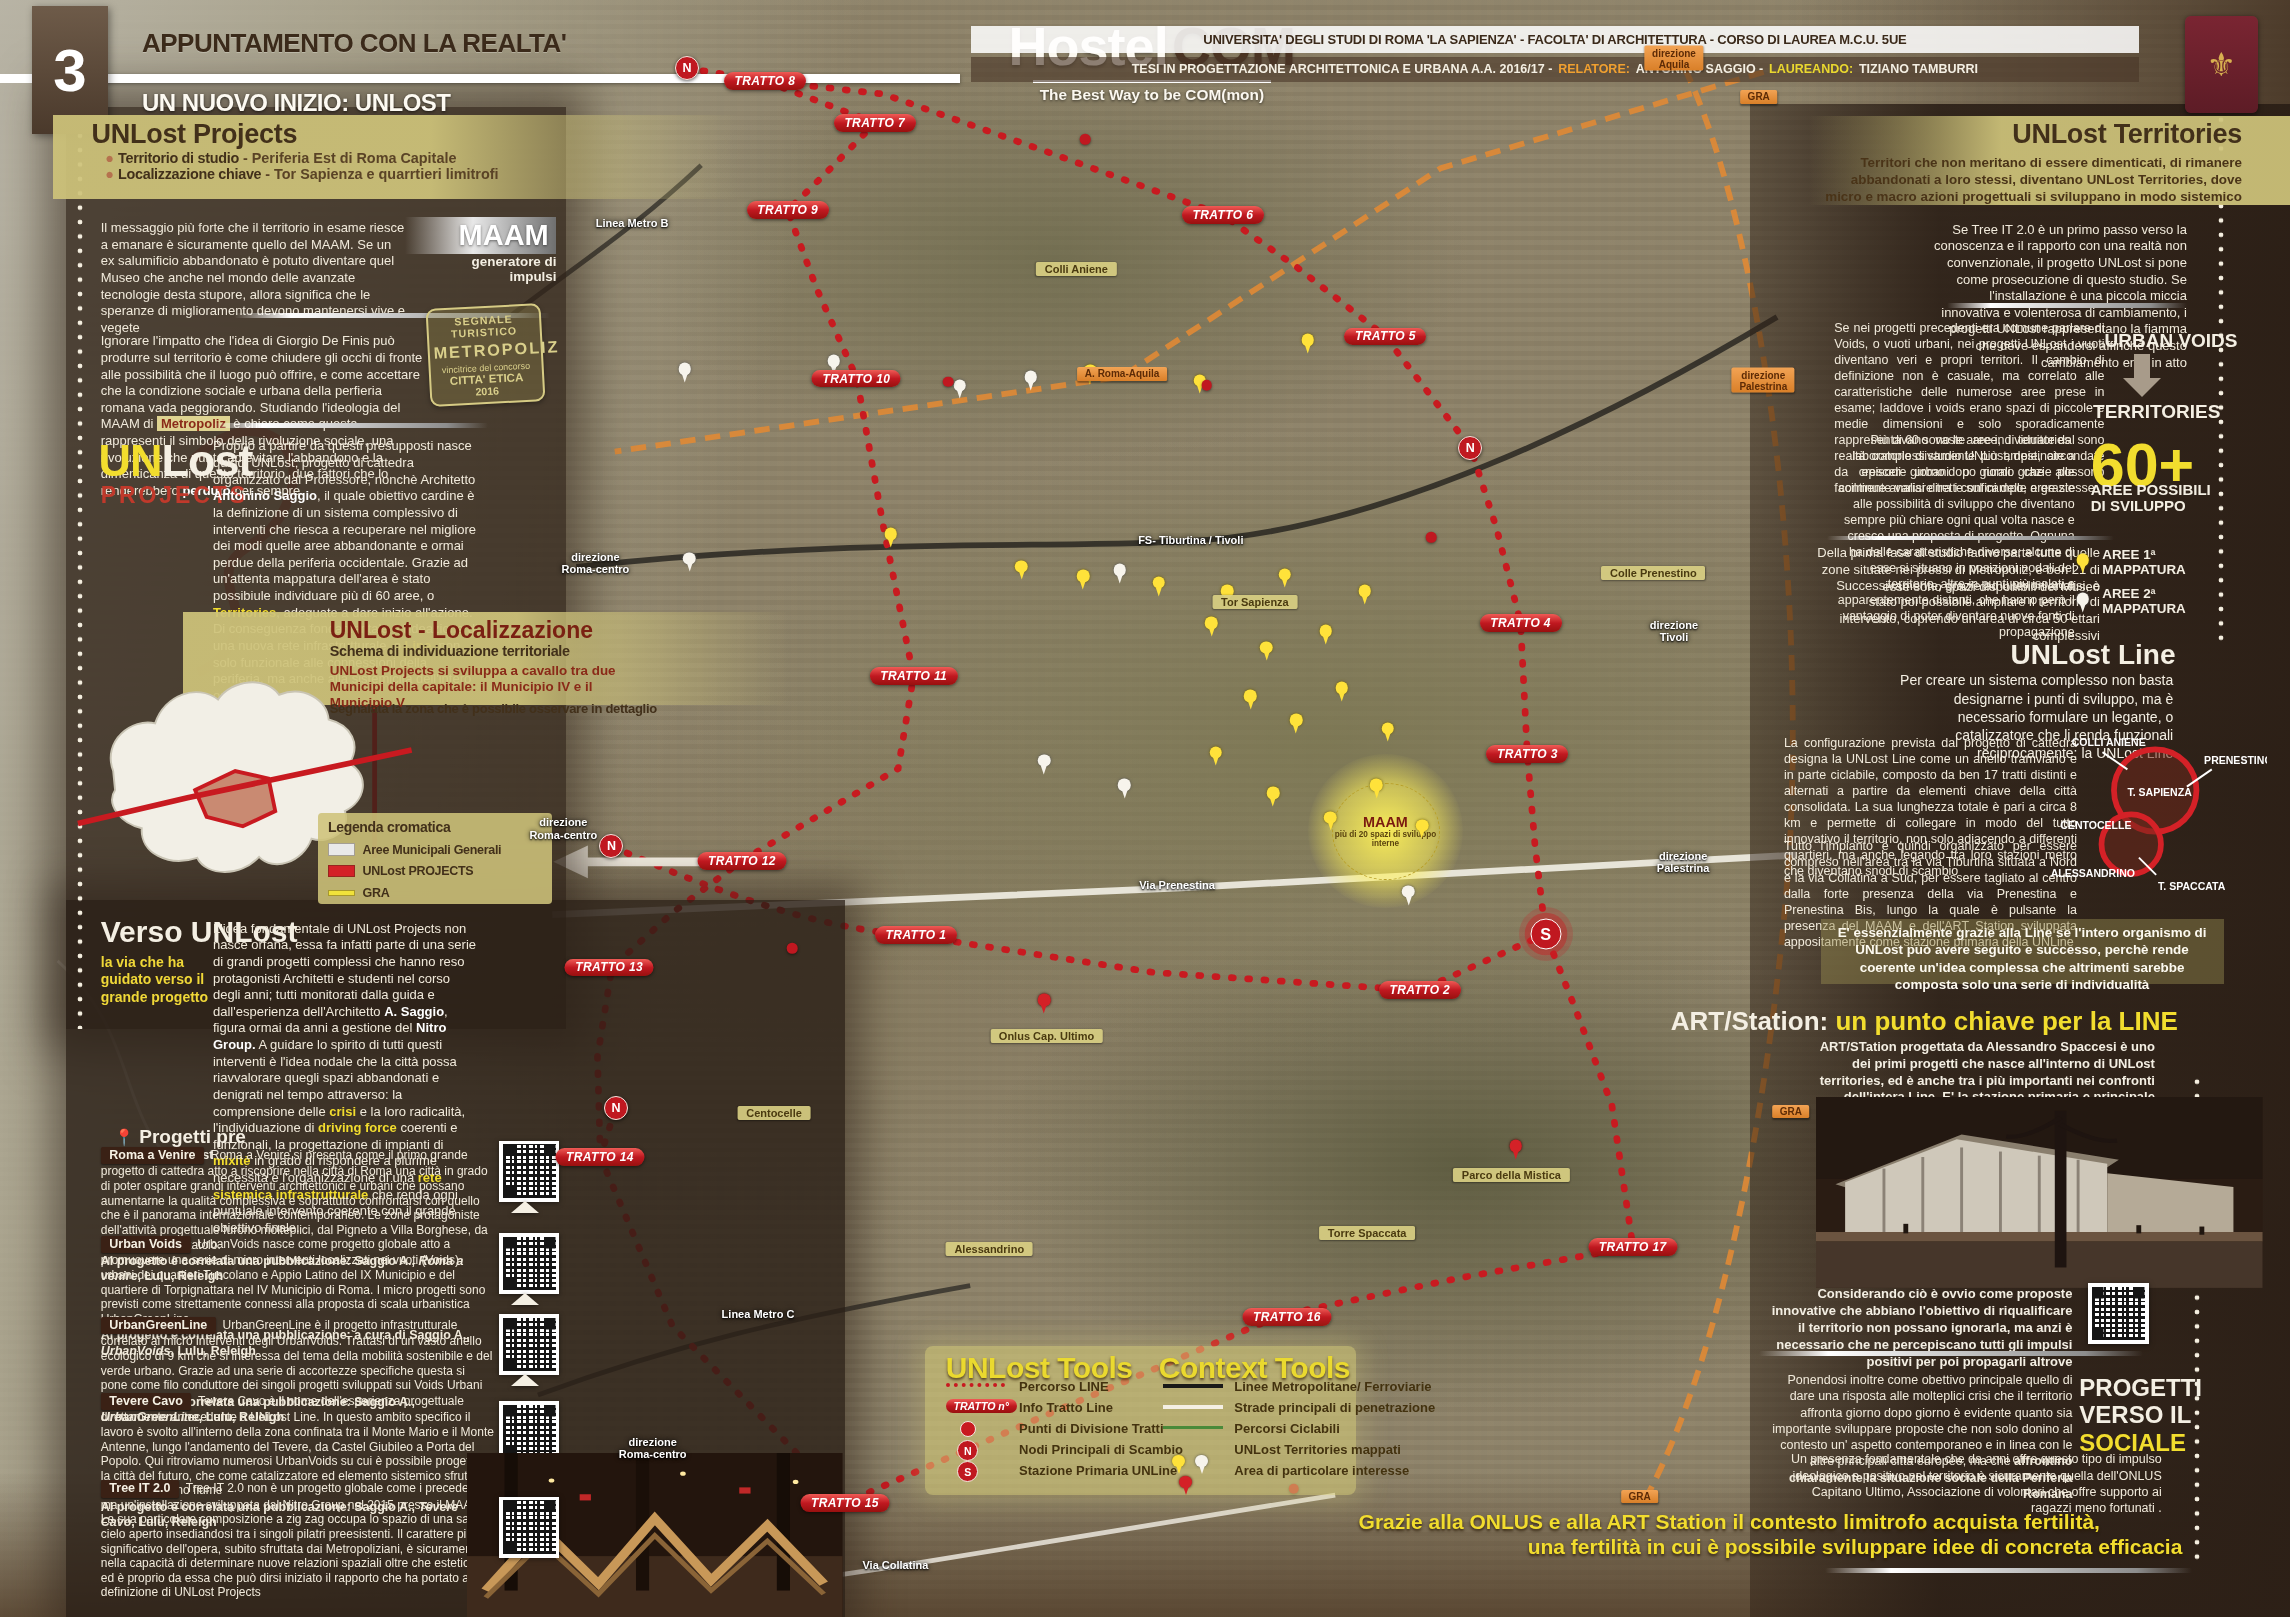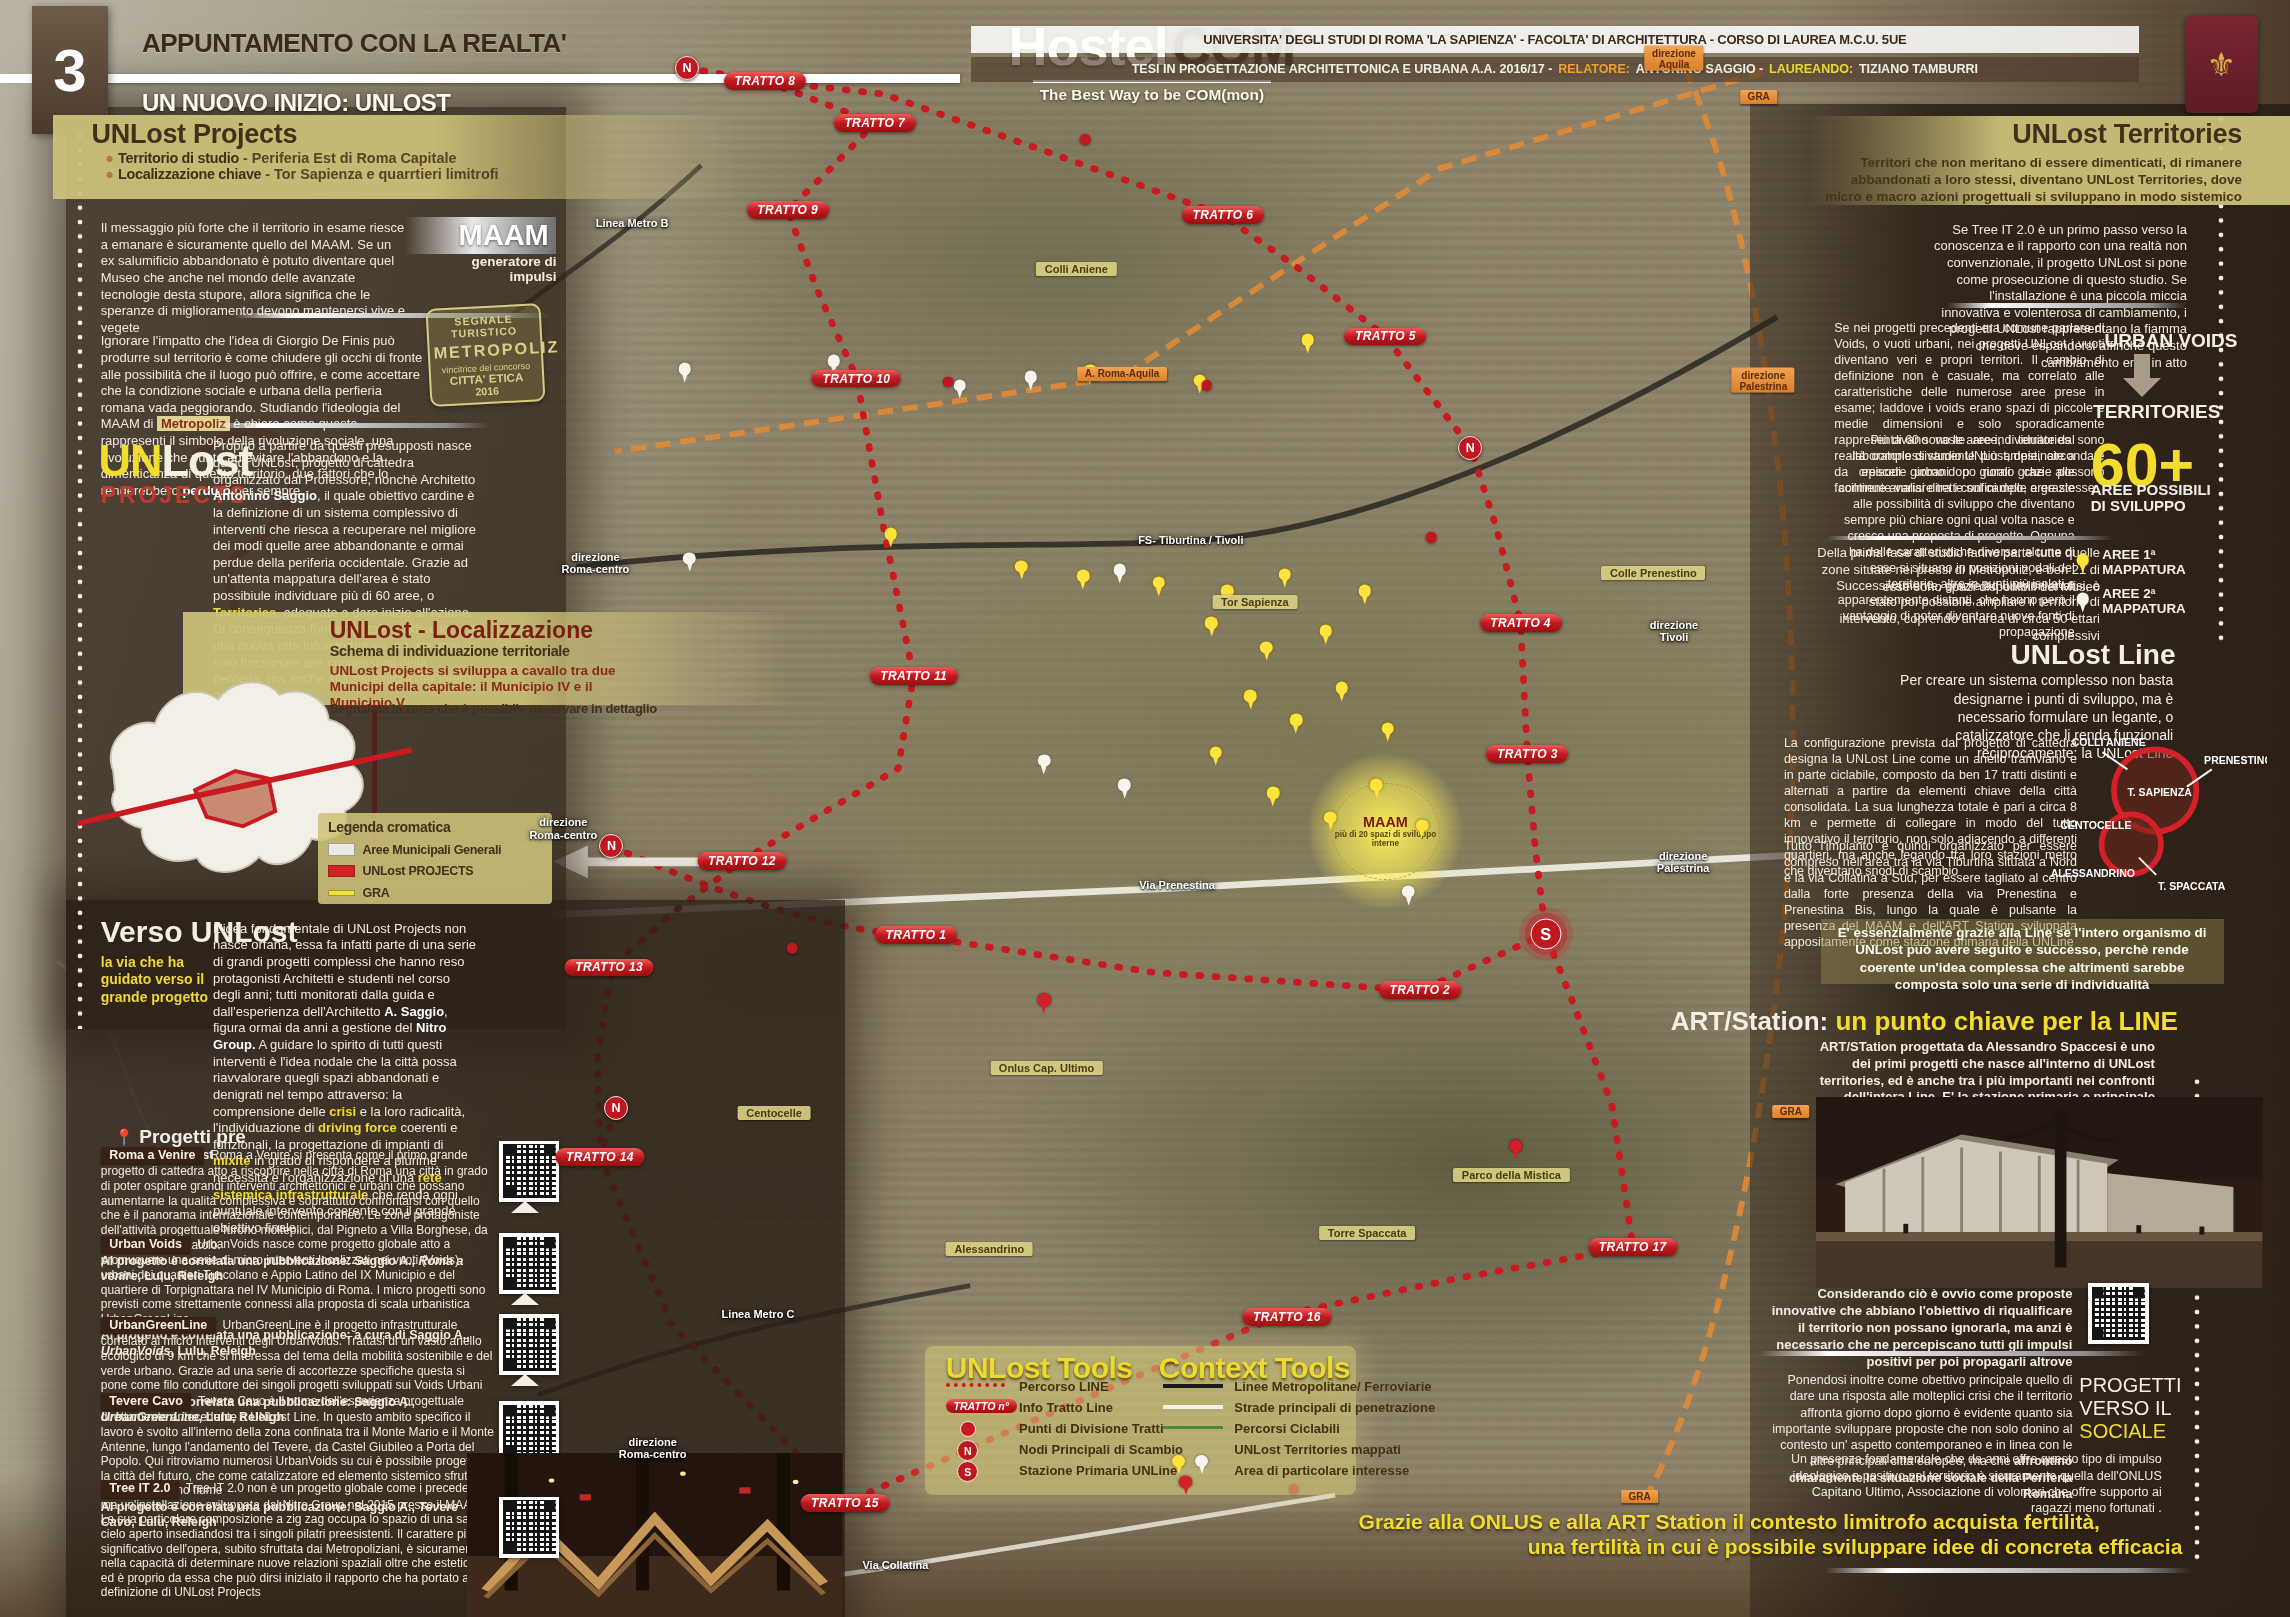--- a/index.html
+++ b/index.html
@@ -337,21 +337,21 @@
 Aquila</div>
       <div class="place place-orange" style="left: 76.8%; top: 6%;">GRA</div>
       <div class="place place-orange" style="left: 49%; top: 23.1%;">A. Roma-Aquila</div>
       <div class="place place-orange" style="left: 77%; top: 23.5%;">direzione
 Palestrina</div>
       <div class="place place-orange" style="left: 78.2%; top: 68.7%;">GRA</div>
       <div class="place place-orange" style="left: 71.6%; top: 92.5%;">GRA</div>
       <div class="place place-khaki" style="left: 47%; top: 16.6%;">Colli Aniene</div>
       <div class="place place-khaki" style="left: 54.8%; top: 37.2%;">Tor Sapienza</div>
       <div class="place place-khaki" style="left: 72.2%; top: 35.4%;">Colle Prenestino</div>
-      <div class="place place-khaki" style="left: 45.7%; top: 64%; margin-top: 32px;">Onlus Cap. Ultimo</div>
+      <div class="place place-khaki" style="left: 45.7%; top: 64%;">Onlus Cap. Ultimo</div>
       <div class="place place-khaki" style="left: 33.8%; top: 68.8%;">Centocelle</div>
       <div class="place place-khaki" style="left: 66%; top: 72.6%;">Parco della Mistica</div>
       <div class="place place-khaki" style="left: 59.7%; top: 76.2%;">Torre Spaccata</div>
       <div class="place place-khaki" style="left: 43.2%; top: 77.2%;">Alessandrino</div>
       <div class="place place-white" style="left: 27.6%; top: 13.8%;">Linea Metro B</div>
       <div class="place place-white" style="left: 52%; top: 33.4%;">FS- Tiburtina / Tivoli</div>
       <div class="place place-white" style="left: 73.1%; top: 39%;">direzione
 Tivoli</div>
       <div class="place place-white" style="left: 26%; top: 34.8%;">direzione
 Roma-centro</div>
@@ -491,21 +491,21 @@
   </svg>
 
   <div class="abs" style="left:77.2%;top:79.5%;width:13.3%;font-size:13px;font-weight:bold;color:#f4efe3;text-align:right;line-height:1.3">Considerando ciò è ovvio come proposte innovative che abbiano l'obiettivo di riqualificare il territorio non possano ignorarla, ma anzi è necessario che ne percepiscano tutti gli impulsi positivi  per poi propagarli altrove</div>
   <div class="abs qr" style="left:91.2%;top:79.3%;width:2.3%;height:3.3%">
       <div></div>
     </div>
   <div class="abs bar" style="left:76.8%;top:83.5%;width:16.8%"></div>
   <div class="abs" style="left:77.2%;top:84.8%;width:13.3%;font-size:12.5px;color:#f1eadb;text-align:right;line-height:1.3">
     <span>Ponendosi inoltre come obettivo principale quello di dare una risposta alle molteplici crisi che il territorio affronta giorno dopo giorno è evidente quanto sia importante sviluppare proposte che non solo  donino al contesto un' aspetto contemporaneo e in linea con le altre  principali città europee, ma che </span><b>affrontino chiaramente la situazione sociale della Periferia Romana</b>
   </div>
-  <div class="abs" style="left:90.8%;top:84.9%;font-size:20px;font-weight:normal;line-height:1.15">
+  <div class="abs" style="left:90.8%;top:84.9%;font-size:24px;font-weight:bold;line-height:1.15">
     <div class="t-white">PROGETTI</div>
     <div class="t-white">VERSO IL</div>
     <div class="t-yellow">SOCIALE</div>
   </div>
   <div class="abs" style="left:78.2%;top:89.7%;width:16.2%;font-size:12.5px;color:#f1eadb;text-align:right;line-height:1.3">Un presenza fondamentale che da anni offre questo tipo di impulso ideologico e positivo nel territorio è sicuramente quella dell'ONLUS Capitano Ultimo, Associazione di volontari che offre supporto ai ragazzi meno fortunati .</div>
 
   <div class="abs" style="right:8.3%;top:93.3%;font-size:21px;font-weight:bold;color:#f2dd2e;text-shadow:0 1.9px 2.9px rgba(40,25,5,.85);white-space:nowrap">Grazie alla ONLUS e alla ART Station il contesto limitrofo acquista fertilità,</div>
   <div class="abs" style="right:4.7%;top:94.9%;font-size:21px;font-weight:bold;color:#f2dd2e;text-shadow:0 1.9px 2.9px rgba(40,25,5,.85);white-space:nowrap">una fertilità in cui è possibile sviluppare idee di concreta efficacia</div>
   <div class="abs bar" style="left:79.7%;top:96.9%;width:16%"></div>
 

